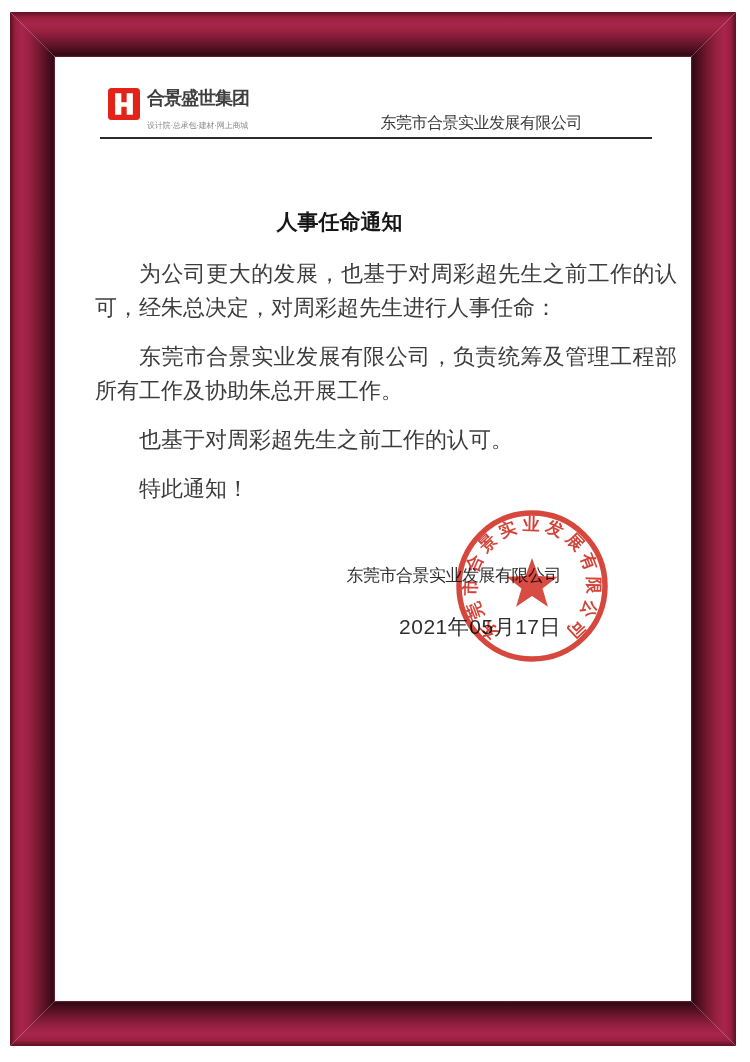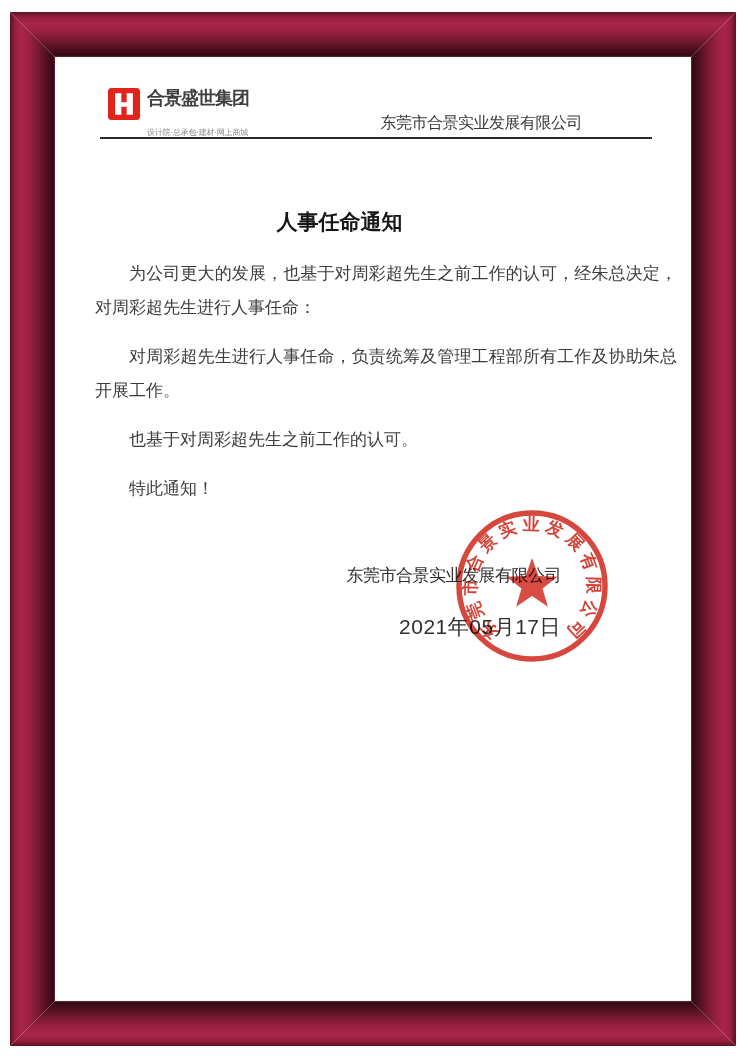--- a/index.html
+++ b/index.html
@@ -24,27 +24,27 @@
     clip-path:polygon(0 0,100% 45px,100% calc(100% - 45px),0 100%); }
   .fb-right  { right:0;
     background:linear-gradient(270deg,#5c1123 0%,#98203f 12%,#a8254b 26%,#9a2141 42%,#7c1a33 60%,#5c1225 76%,#400c1b 90%,#2f0713 96%,#7c2136 100%);
     clip-path:polygon(0 45px,100% 0,100% 100%,0 calc(100% - 45px)); }
   
   .doc { position:absolute; left:55px; top:57px; width:569px; height:938px; background:#ffffff; }
   .logo { position:absolute; left:53px; top:31px; display:flex; align-items:flex-start; }
   .logo-mark { width:32px; height:32px; display:block; }
   .logo-text { margin-left:7px; }
   .logo-company { font-size:18px; font-weight:bold; color:#3f3f3f; letter-spacing:-1px; line-height:20px; white-space:nowrap; }
-  .logo-tagline { font-size:8px; color:#8a8a8a; letter-spacing:-0.2px; margin-top:19px; white-space:nowrap; }
+  .logo-tagline { font-size:8px; color:#8a8a8a; letter-spacing:-0.2px; margin-top:12px; white-space:nowrap; }
   .header-name { position:absolute; top:56px; right:42px; font-size:16px; color:#3a3a3a; letter-spacing:-0.5px; white-space:nowrap; }
   .divider { position:absolute; top:80px; left:45px; width:552px; height:2px; background:#2b2b2b; }
   .title { position:absolute; top:151px; left:0; width:100%; text-align:center;
            font-size:21px; font-weight:bold; color:#161616; letter-spacing:0px; }
   .body { position:absolute; top:200px; left:40px; width:582px; }
-  .body p { font-size:17px; line-height:34px; color:#3c3c3c; text-indent:2em;
+  .body p { font-size:22px; line-height:34px; color:#3c3c3c; text-indent:2em;
             margin:0 0 15px 0; text-align:justify; letter-spacing:0; }
   .sign-company { position:absolute; top:507px; right:63px; font-size:17px; color:#2e2e2e;
                   letter-spacing:-0.5px; line-height:24px; white-space:nowrap; z-index:2; }
   .sign-date { position:absolute; top:557px; right:63px; font-size:21px; color:#2e2e2e;
                letter-spacing:0.5px; line-height:26px; white-space:nowrap; z-index:2;padding-left:40px; }
   .seal { position:absolute; left:392px; top:444px; width:170px; height:170px;
           mix-blend-mode:multiply; opacity:0.93; z-index:3; }
   .seal text { font-family:"Liberation Sans","DejaVu Sans",sans-serif; font-weight:bold; }
 </style>
 </head>
@@ -72,21 +72,21 @@
       </div>
     </div>
 
     <div class="header-name">东莞市合景实业发展有限公司</div>
     <div class="divider"></div>
 
     <div class="title">人事任命通知</div>
 
     <div class="body">
       <p>为公司更大的发展，也基于对周彩超先生之前工作的认可，经朱总决定，对周彩超先生进行人事任命：</p>
-      <p>对周彩超先生进行人事任命，负责统筹及管理工程部所有工作及协助朱总开展工作。</p>
+      <p>东莞市合景实业发展有限公司，负责统筹及管理工程部所有工作及协助朱总开展工作。</p>
       <p>也基于对周彩超先生之前工作的认可。</p>
       <p>特此通知！</p>
     </div>
 
     <div class="sign-company">东莞市合景实业发展有限公司</div>
     <div class="sign-date">2021年05月17日</div>
 
     <svg class="seal" viewBox="0 0 170 170">
       <circle cx="85" cy="85" r="73" fill="none" stroke="#cf281d" stroke-width="5.5" opacity="0.92"></circle>
       <polygon fill="#cf281d" opacity="0.9" points="85,57 91.5,75.1 110.7,75.7 95.5,87.4 100.9,105.8 85,95 69.1,105.8 74.5,87.4 59.3,75.7 78.5,75.1"></polygon>

